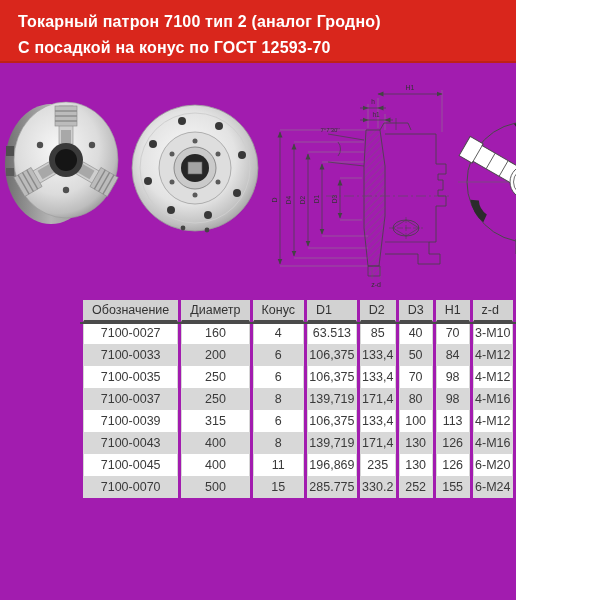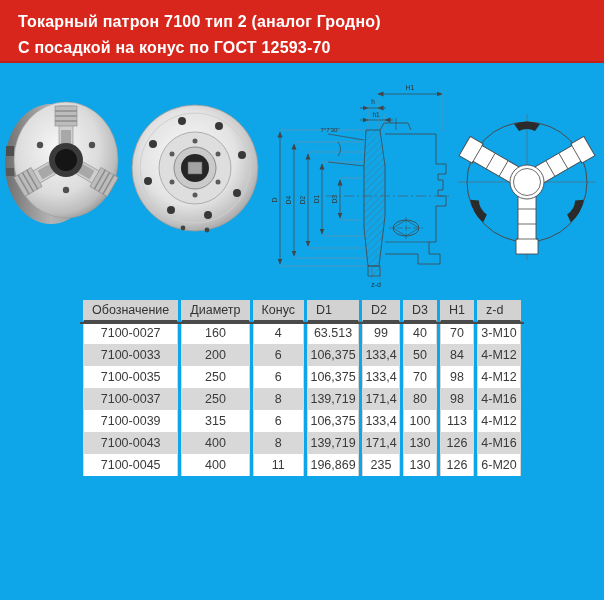--- a/index.html
+++ b/index.html
@@ -1,18 +1,18 @@
 <!DOCTYPE html>
 <html style="--accent: #d9261c; --banner-text: #ffffff; --head-bg: #d2d2d2; --alt-bg: #d8d8d8; --rule: #4a4a4a;"><head>
 <meta charset="utf-8">
 <style>
   * { box-sizing: border-box; }
   html,body { margin:0; padding:0; background:#fff; }
   body { font-family:"Liberation Sans", sans-serif; }
-  .page { position:relative; width:604px; height:600px; background:#0ea5e9; overflow:hidden; }
+  .page { position:relative; width:516px; height:600px; background:#a21caf; overflow:hidden; }
 
   
   .banner {
     position:absolute; left:0; top:0; width:604px; height:63px;
     background:var(--accent,#d9261c); color:var(--banner-text,#fff);
     padding:9px 10px 0 18px; border-bottom:2px solid rgba(0,0,0,.12);
   }
   .banner-line { font-size:16px; font-weight:bold; line-height:26px; letter-spacing:.2px; }
 
   
@@ -255,21 +255,21 @@
             <th>H1</th>
             <th>z-d</th>
           </tr>
         </thead>
       <tbody>
           <tr>
             <td>7100-0027</td>
             <td>160</td>
             <td>4</td>
             <td>63.513</td>
-            <td>99</td>
+            <td>85</td>
             <td>40</td>
             <td>70</td>
             <td>3-M10</td>
           </tr>
           <tr>
             <td>7100-0033</td>
             <td>200</td>
             <td>6</td>
             <td>106,375</td>
             <td>133,4</td>
@@ -320,18 +320,28 @@
           <tr>
             <td>7100-0045</td>
             <td>400</td>
             <td>11</td>
             <td>196,869</td>
             <td>235</td>
             <td>130</td>
             <td>126</td>
             <td>6-M20</td>
           </tr>
+          <tr>
+            <td>7100-0070</td>
+            <td>500</td>
+            <td>15</td>
+            <td>285.775</td>
+            <td>330.2</td>
+            <td>252</td>
+            <td>155</td>
+            <td>6-M24</td>
+          </tr>
         </tbody>
     </table>
     <div class="head-rule"></div>
   </div>
 
 </div>
 
 </body></html>

